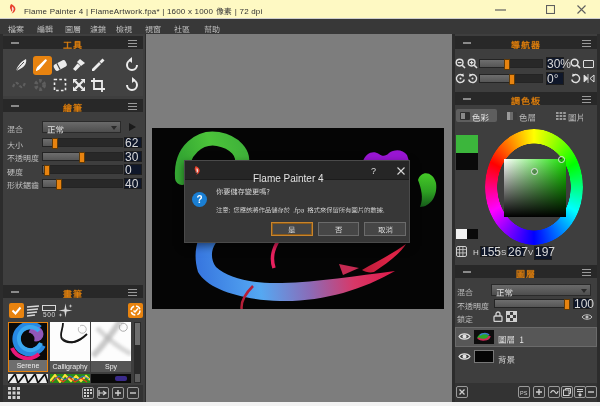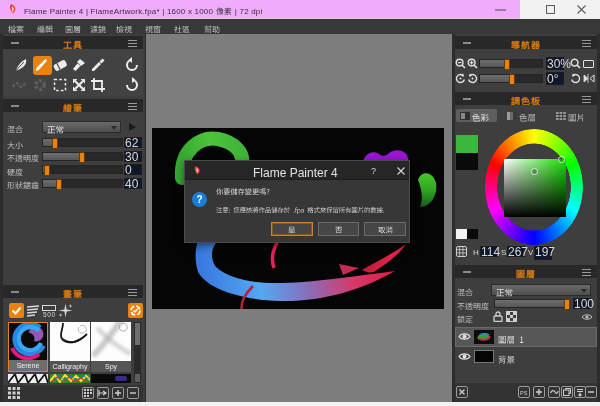--- a/index.html
+++ b/index.html
@@ -1,21 +1,21 @@
 <!DOCTYPE html>
 <html><head>
 <meta charset="utf-8">
 <style>
   * { margin:0; padding:0; box-sizing:border-box; }
   svg { display:block; }
   html,body { width:600px; height:406px; overflow:hidden; background:#f2f2f2; font-family:"Liberation Sans", sans-serif; }
   #app { position:relative; width:600px; height:406px; overflow:hidden; }
   .abs { position:absolute; }
   
-  #titlebar { left:0; top:0; width:520px; height:19px; background:#f0abfc; border-bottom:1px solid #cfcfcf; }
+  #titlebar { left:0; top:0; width:600px; height:19px; background:#fef9c3; border-bottom:1px solid #cfcfcf; }
   #titletxt { left:24px; top:4.5px; font-size:8px; letter-spacing:-0.2px; color:#333; letter-spacing:0.2px; }
   
   #menubar { left:0; top:19px; width:600px; height:15px; background:#383838; color:#c8c8c8; font-size:8px; }
   
   .phead { background:#282828; height:13px; }
   .phead .ttl { position:absolute; width:100%; text-align:center; top:2px; font-size:9px; font-weight:bold; color:#e0820f; letter-spacing:1px; }
   .phead .mn { position:absolute; left:8px; top:6px; width:8px; height:1.5px; background:#8a8a8a; }
   .phead .hb { position:absolute; right:6px; top:3.5px; width:9px; }
   .phead .hb i { display:block; height:1px; background:#9a9a9a; margin-bottom:2px; }
   .slider { position:absolute; height:9px; background:#282828; border:1px solid #242424; }
@@ -395,21 +395,21 @@
         <path d="M 101,158 C 92,167 88,175 90,183" stroke="#b51f38" stroke-width="2.5" fill="none"></path>
       </svg>
     </div>
     <div id="dialog" class="abs">
 
       <div class="abs" style="left:0;top:0;width:224px;height:19px;background:#262626;border-bottom:1px solid #1c1c1c;"></div>
       <svg class="abs" style="left:7px;top:4px" width="11" height="11" viewBox="0 0 12 12">
         <path d="M4.2 1 C6.5 2.2 8.8 4 8.4 6.6 C8.1 8.8 6.2 10.2 4.6 10.6 C5.6 9.5 6 8.4 5.6 7.2 C5.2 8 4.6 8.4 3.9 8.6 C4.6 7.3 3.3 6.2 3.0 4.9 C2.7 3.6 3.4 2 4.2 1 Z" fill="#e8432d"></path>
         <path d="M5.2 3.4 C6.4 4.3 7 5.4 6.7 6.7 C6.4 7.8 5.6 8.5 4.9 8.8 C5.3 7.9 5.4 7 5 6.2 C4.7 5.3 4.8 4.3 5.2 3.4 Z" fill="#f7f7f7" opacity="0.85"></path>
       </svg>
-      <span class="abs" style="left:20px;top:5px;font-size:12px;color:#e2e2e2;padding-left:48px;">Flame Painter 4</span>
+      <span class="abs" style="left:20px;top:12px;font-size:10px;color:#e2e2e2;padding-left:48px;">Flame Painter 4</span>
       <span class="abs" style="left:186px;top:5px;font-size:9px;color:#dddddd;">?</span>
       <svg class="abs" style="left:212px;top:6px" width="8" height="8" viewBox="0 0 8 8">
           <path d="M0.5 0.5 L7.5 7.5 M7.5 0.5 L0.5 7.5" stroke="#d8d8d8" stroke-width="1.1"></path>
         </svg>
 
       <div class="abs" style="left:7px;top:31px;width:15px;height:15px;border-radius:50%;background:#1a7fd4;color:#fff;font-size:10px;font-weight:bold;text-align:center;line-height:15px;">?</div>
       <svg class="abs" style="left:31px;top:25px;" width="54.8" height="10.4" viewBox="0 0 54.8 10.4">
           <path d="M3.4 2.3 3.9 2.5Q3.7 3 3.5 3.6Q3.4 4.1 3.1 4.6Q2.9 5.1 2.6 5.4Q2.6 5.4 2.5 5.3Q2.4 5.3 2.3 5.2Q2.2 5.1 2.2 5.1Q2.4 4.8 2.7 4.3Q2.9 3.9 3.1 3.4Q3.2 2.9 3.4 2.3ZM3.2 5.4 3.8 5.5Q3.7 6 3.5 6.4Q3.3 6.9 3.1 7.3Q2.9 7.7 2.7 8Q2.6 7.9 2.6 7.9Q2.5 7.8 2.4 7.7Q2.3 7.7 2.2 7.7Q2.6 7.3 2.8 6.6Q3.1 6 3.2 5.4ZM3.3 3.7H6.5V4.2H3.1ZM4.4 3.9H4.9V8.3Q4.9 8.5 4.9 8.6Q4.8 8.8 4.7 8.8Q4.5 8.9 4.3 8.9Q4.1 8.9 3.7 8.9Q3.7 8.8 3.6 8.7Q3.6 8.5 3.5 8.4Q3.8 8.4 4 8.4Q4.2 8.4 4.3 8.4Q4.3 8.4 4.4 8.4Q4.4 8.3 4.4 8.3ZM5.5 5.5 5.9 5.3Q6.2 5.7 6.3 6.1Q6.5 6.6 6.7 7Q6.8 7.4 6.8 7.8L6.3 7.9Q6.3 7.6 6.1 7.2Q6 6.8 5.8 6.3Q5.7 5.9 5.5 5.5ZM6.4 3.7H6.4L6.5 3.7L6.9 3.8Q6.8 4.1 6.7 4.6Q6.7 5 6.6 5.3L6.1 5.2Q6.2 5 6.2 4.8Q6.2 4.5 6.3 4.3Q6.3 4 6.4 3.8ZM1.9 2.3 2.4 2.5Q2.2 3.1 1.9 3.7Q1.5 4.3 1.2 4.8Q0.8 5.3 0.4 5.7Q0.4 5.7 0.3 5.6Q0.3 5.5 0.2 5.4Q0.2 5.3 0.1 5.2Q0.5 4.9 0.8 4.4Q1.1 3.9 1.4 3.4Q1.7 2.9 1.9 2.3ZM1.2 4.2 1.7 3.7 1.7 3.7V8.9H1.2Z M7.6 6.4H14V6.9H7.6ZM7.7 2.6H13.9V3.1H7.7ZM12.3 6 12.9 6.1Q12.6 6.8 12.2 7.3Q11.8 7.8 11.2 8.2Q10.5 8.5 9.7 8.7Q8.9 8.8 7.8 8.9Q7.7 8.8 7.7 8.7Q7.6 8.5 7.6 8.5Q8.6 8.4 9.4 8.2Q10.2 8.1 10.8 7.8Q11.4 7.5 11.7 7.1Q12.1 6.6 12.3 6ZM8.5 7.7 8.9 7.4Q9.6 7.5 10.3 7.6Q11 7.8 11.7 7.9Q12.3 8.1 12.9 8.2Q13.5 8.4 13.9 8.5L13.4 8.9Q12.9 8.7 12.1 8.5Q11.3 8.3 10.4 8.1Q9.5 7.9 8.5 7.7ZM9.7 2.8H10.2V5.3H9.7ZM11.3 2.8H11.9V5.3H11.3ZM8.6 4.2V5.1H13.1V4.2ZM8.1 3.7H13.6V5.6H8.1ZM8.5 7.7Q8.7 7.5 9 7.1Q9.3 6.8 9.5 6.4Q9.7 6 9.9 5.7L10.4 5.8Q10.3 6.1 10 6.5Q9.8 6.8 9.6 7.2Q9.3 7.5 9.1 7.7Z M18.5 3.1H20.3V3.6H18.5ZM18.4 4.6H21.3V5H18.4ZM16.4 3.6H18.3V4H16.4ZM16.6 4.6H18.2V5H16.6ZM16.6 5.5H18.2V6H16.6ZM19.2 2.3H19.7V4.9H19.2ZM20.8 2.5 21.2 2.7Q20.8 3.9 20.1 5Q19.4 6 18.4 6.7Q18.4 6.6 18.3 6.5Q18.3 6.5 18.2 6.4Q18.2 6.3 18.1 6.3Q19 5.7 19.7 4.7Q20.4 3.7 20.8 2.5ZM19 5.7H21.1V8.9H20.6V6.2H19.5V8.9H19ZM19.2 6.9H20.8V7.4H19.2ZM19.2 8.2H20.8V8.6H19.2ZM15.9 2.3 16.4 2.5Q16.2 3.1 16 3.7Q15.7 4.3 15.5 4.9Q15.2 5.4 14.8 5.8Q14.8 5.8 14.8 5.7Q14.7 5.6 14.7 5.5Q14.6 5.3 14.6 5.3Q14.9 4.9 15.1 4.4Q15.4 4 15.6 3.4Q15.8 2.9 15.9 2.3ZM15.4 4.2 15.9 3.7 15.9 3.7V8.9H15.4ZM16.9 2.6 17.2 2.4Q17.4 2.6 17.5 2.8Q17.6 3 17.7 3.2L17.4 3.5Q17.3 3.3 17.1 3Q17 2.8 16.9 2.6ZM16.5 6.6H18.3V8.7H17.8V7H16.9V8.8H16.5ZM16.6 8H18.1V8.4H16.6Z M24 6.4H28.5V6.9H24ZM24.6 4.6H27.6V5.1H24.6ZM26 5.8H26.6V8.3Q26.6 8.5 26.5 8.7Q26.4 8.8 26.3 8.8Q26.1 8.9 25.8 8.9Q25.5 8.9 25 8.9Q25 8.8 24.9 8.7Q24.9 8.5 24.8 8.4Q25.1 8.4 25.3 8.4Q25.5 8.4 25.6 8.4Q25.8 8.4 25.9 8.4Q26 8.4 26 8.4Q26 8.4 26 8.3ZM27.4 4.6H27.6L27.7 4.5L28 4.8Q27.8 5.1 27.5 5.3Q27.2 5.6 26.9 5.8Q26.6 6 26.3 6.2Q26.3 6.1 26.2 6Q26.1 5.9 26 5.8Q26.3 5.7 26.6 5.5Q26.8 5.3 27.1 5.1Q27.3 4.9 27.4 4.7ZM22.1 3.2H28.4V3.8H22.1ZM24.4 2.3 24.9 2.4Q24.7 3.3 24.3 4.1Q23.9 4.9 23.4 5.6Q22.8 6.3 22.1 6.8Q22.1 6.7 22 6.6Q22 6.6 21.9 6.5Q21.9 6.4 21.8 6.3Q22.3 6 22.7 5.5Q23.1 5 23.4 4.5Q23.8 4 24 3.4Q24.2 2.9 24.4 2.3ZM23 5.2H23.5V8.9H23Z M31.4 3.6H33.4V3.9H31.4ZM31.4 4.2H33.4V4.6H31.4ZM31.3 2.9H33.5V3.3H31.3ZM31.8 5.3V5.9H32.9V5.3ZM31.4 4.9H33.3V6.2H31.4ZM30.6 4.1 30.9 4Q31 4.2 31.2 4.5Q31.3 4.8 31.3 5L31 5.1Q30.9 4.9 30.8 4.6Q30.7 4.3 30.6 4.1ZM29.3 4Q29.3 3.9 29.3 3.8Q29.2 3.7 29.2 3.6Q29.3 3.6 29.3 3.5Q29.4 3.5 29.5 3.4Q29.5 3.3 29.6 3.1Q29.8 3 29.9 2.7Q30 2.5 30.1 2.3L30.5 2.4Q30.3 2.8 30.1 3.2Q29.9 3.5 29.6 3.7V3.8Q29.6 3.8 29.6 3.8Q29.5 3.8 29.5 3.8Q29.4 3.9 29.4 3.9Q29.3 3.9 29.3 4ZM29.3 4 29.3 3.7 29.5 3.6 30.5 3.5Q30.5 3.6 30.5 3.7Q30.5 3.8 30.5 3.8Q30.1 3.9 29.8 3.9Q29.6 3.9 29.5 3.9Q29.4 4 29.3 4ZM29.3 5.1Q29.3 5 29.3 4.9Q29.2 4.8 29.2 4.7Q29.3 4.7 29.4 4.6Q29.5 4.5 29.6 4.4Q29.7 4.3 29.9 4.1Q30.1 3.9 30.4 3.6Q30.6 3.3 30.8 3L31.2 3.1Q30.8 3.6 30.4 4.1Q30 4.5 29.6 4.9V4.9Q29.6 4.9 29.6 4.9Q29.5 4.9 29.5 5Q29.4 5 29.4 5Q29.3 5.1 29.3 5.1ZM29.3 5.1 29.3 4.8 29.5 4.7 31.1 4.5Q31.1 4.6 31.1 4.6Q31.1 4.7 31.1 4.8Q30.5 4.9 30.2 4.9Q29.9 5 29.7 5Q29.5 5 29.4 5.1Q29.4 5.1 29.3 5.1ZM30 5.3 30.3 5.2Q30.4 5.5 30.4 5.8Q30.5 6.1 30.5 6.3L30.1 6.3Q30.1 6.1 30.1 5.8Q30 5.6 30 5.3ZM29.3 5.2 29.7 5.3Q29.7 5.6 29.6 6Q29.5 6.3 29.4 6.5Q29.4 6.5 29.3 6.4Q29.2 6.4 29.1 6.3Q29.2 6.1 29.3 5.8Q29.3 5.5 29.3 5.2ZM30.6 5.3 31 5.2Q31 5.4 31.1 5.6Q31.2 5.9 31.2 6.1L30.9 6.2Q30.8 6 30.8 5.7Q30.7 5.5 30.6 5.3ZM32 2.4 32.4 2.3Q32.5 2.4 32.6 2.6Q32.7 2.8 32.7 3L32.3 3.2Q32.3 3 32.2 2.8Q32.1 2.6 32 2.4ZM35 4 35.3 3.9Q35.4 4.2 35.5 4.5Q35.6 4.8 35.7 5L35.3 5.1Q35.3 4.9 35.2 4.6Q35.1 4.3 35 4ZM33.6 4Q33.6 3.9 33.6 3.8Q33.5 3.6 33.5 3.6Q33.6 3.6 33.6 3.5Q33.7 3.4 33.8 3.4Q33.8 3.3 34 3.1Q34.1 3 34.2 2.7Q34.3 2.5 34.4 2.3L34.8 2.4Q34.7 2.8 34.4 3.1Q34.2 3.5 33.9 3.7V3.7Q33.9 3.7 33.9 3.8Q33.8 3.8 33.8 3.8Q33.7 3.9 33.7 3.9Q33.6 3.9 33.6 4ZM33.6 4 33.6 3.7 33.8 3.5 34.9 3.5Q34.8 3.6 34.8 3.7Q34.8 3.8 34.8 3.8Q34.4 3.9 34.1 3.9Q33.9 3.9 33.8 3.9Q33.7 3.9 33.6 4ZM33.7 5.1Q33.6 5 33.6 4.9Q33.6 4.7 33.5 4.7Q33.6 4.7 33.7 4.6Q33.8 4.5 34 4.4Q34 4.3 34.2 4.1Q34.4 3.8 34.7 3.5Q34.9 3.2 35.1 2.9L35.5 3.1Q35.1 3.6 34.7 4.1Q34.4 4.5 34 4.8V4.8Q34 4.8 33.9 4.9Q33.9 4.9 33.8 4.9Q33.8 4.9 33.7 5Q33.7 5 33.7 5.1ZM33.7 5.1 33.6 4.8 33.9 4.6 35.4 4.4Q35.4 4.5 35.4 4.6Q35.4 4.7 35.4 4.8Q34.8 4.8 34.5 4.9Q34.2 4.9 34 5Q33.9 5 33.8 5Q33.7 5 33.7 5.1ZM34.4 5.3 34.7 5.2Q34.8 5.5 34.8 5.7Q34.8 6 34.8 6.2L34.5 6.3Q34.5 6.1 34.4 5.8Q34.4 5.5 34.4 5.3ZM33.7 5.2 34.1 5.3Q34 5.6 34 5.9Q33.9 6.2 33.8 6.4Q33.8 6.4 33.7 6.3Q33.6 6.3 33.5 6.2Q33.6 6 33.6 5.7Q33.7 5.5 33.7 5.2ZM35 5.2 35.4 5.1Q35.4 5.4 35.5 5.7Q35.6 6 35.6 6.2L35.3 6.3Q35.3 6 35.2 5.7Q35.1 5.5 35 5.2ZM30.8 6.7H35.4V7.1H30.8ZM34.1 6.8 34.6 7Q34.2 7.4 33.6 7.8Q33.1 8.1 32.4 8.4Q31.7 8.6 30.9 8.7Q30.1 8.9 29.3 9Q29.3 8.9 29.3 8.8Q29.2 8.7 29.2 8.7Q29.1 8.6 29.1 8.5Q29.9 8.5 30.6 8.3Q31.4 8.2 32 8Q32.7 7.8 33.2 7.5Q33.8 7.2 34.1 6.8ZM31.1 6.2 31.6 6.3Q31.3 6.7 31 7Q30.7 7.3 30.3 7.6Q29.9 7.8 29.5 8Q29.5 7.9 29.4 7.9Q29.3 7.8 29.3 7.7Q29.2 7.6 29.2 7.6Q29.6 7.4 29.9 7.2Q30.3 7 30.6 6.8Q30.9 6.5 31.1 6.2ZM30.9 7Q31.2 7.3 31.7 7.6Q32.3 7.8 32.9 8Q33.6 8.2 34.3 8.3Q35 8.4 35.7 8.5Q35.7 8.6 35.6 8.7Q35.5 8.8 35.5 8.9Q34.7 8.9 34 8.7Q33.3 8.6 32.6 8.4Q32 8.1 31.4 7.9Q30.8 7.6 30.4 7.2Z M36.5 2.7H42.7V3.2H36.5ZM39.4 2.9H39.9V5.7Q39.9 6.1 39.9 6.5Q39.8 6.9 39.6 7.3Q39.4 7.6 39.1 7.9Q38.7 8.2 38.1 8.5Q37.5 8.7 36.7 8.9Q36.6 8.9 36.6 8.8Q36.5 8.7 36.5 8.6Q36.4 8.5 36.3 8.5Q37.2 8.3 37.7 8.1Q38.3 7.9 38.6 7.6Q38.9 7.3 39.1 7Q39.3 6.7 39.3 6.4Q39.4 6 39.4 5.7ZM37.6 5.4V6.1H41.7V5.4ZM37.6 4.2V5H41.7V4.2ZM37.1 3.8H42.3V6.6H37.1ZM37.8 6.6Q38.2 7.2 38.6 7.5Q39.1 7.8 39.8 8Q40.4 8.2 41.2 8.3Q42 8.3 43 8.4Q42.9 8.5 42.8 8.6Q42.8 8.8 42.7 8.9Q41.7 8.9 40.9 8.8Q40.1 8.7 39.4 8.4Q38.8 8.2 38.2 7.8Q37.7 7.4 37.4 6.8Z M44 3H45.6V6.9H44V6.4H45.2V3.5H44ZM43.7 3H44.2V7.5H43.7ZM46.5 3.8H49.6V4.2H46.5ZM46.5 4.9H49.6V5.3H46.5ZM46.2 6H49.6V6.5H46.2ZM46.2 2.6H49.8V3.1H46.7V6.3H46.2ZM47.8 2.9H48.3V6.2H47.8ZM49.5 6H50Q50 6 50 6.1Q50 6.2 50 6.2Q49.9 7.1 49.9 7.6Q49.8 8.1 49.8 8.3Q49.7 8.6 49.6 8.7Q49.5 8.8 49.4 8.9Q49.3 8.9 49.2 8.9Q49 8.9 48.8 8.9Q48.6 8.9 48.4 8.9Q48.4 8.8 48.3 8.7Q48.3 8.5 48.2 8.4Q48.5 8.5 48.7 8.5Q48.9 8.5 48.9 8.5Q49 8.5 49.1 8.5Q49.1 8.4 49.2 8.4Q49.2 8.3 49.3 8.1Q49.3 7.8 49.4 7.4Q49.4 6.9 49.5 6.1ZM46.1 6.8 46.5 7Q46.4 7.2 46.3 7.6Q46.3 7.9 46.2 8.2Q46 8.4 45.9 8.7L45.5 8.5Q45.6 8.3 45.7 8Q45.9 7.7 45.9 7.4Q46 7.1 46.1 6.8ZM46.8 7 47.2 6.9Q47.3 7.2 47.3 7.6Q47.4 8 47.4 8.3L47 8.4Q47 8.1 46.9 7.7Q46.9 7.3 46.8 7ZM47.6 6.9 47.9 6.8Q48.1 7.1 48.2 7.4Q48.3 7.8 48.4 8L48 8.1Q48 7.9 47.8 7.5Q47.7 7.2 47.6 6.9ZM48.4 6.8 48.7 6.7Q48.9 6.9 49 7.1Q49.1 7.4 49.2 7.6L48.9 7.8Q48.8 7.6 48.7 7.3Q48.5 7 48.4 6.8Z M51.7 6.8Q51.6 6.4 51.7 6.1Q51.8 5.8 52 5.6Q52.2 5.3 52.4 5.1Q52.5 4.9 52.7 4.7Q52.8 4.4 52.8 4.2Q52.8 4 52.7 3.8Q52.6 3.6 52.4 3.5Q52.3 3.4 52 3.4Q51.7 3.4 51.5 3.5Q51.3 3.7 51.1 3.9L50.7 3.5Q51 3.2 51.3 3.1Q51.7 2.9 52.1 2.9Q52.5 2.9 52.8 3Q53.1 3.2 53.3 3.5Q53.4 3.8 53.4 4.1Q53.4 4.5 53.3 4.7Q53.2 5 53 5.2Q52.8 5.4 52.6 5.7Q52.4 5.9 52.3 6.2Q52.2 6.4 52.3 6.8ZM52 8.4Q51.8 8.4 51.7 8.3Q51.5 8.2 51.5 7.9Q51.5 7.7 51.7 7.6Q51.8 7.4 52 7.4Q52.2 7.4 52.3 7.6Q52.5 7.7 52.5 7.9Q52.5 8.2 52.3 8.3Q52.2 8.4 52 8.4Z" fill="#e2e2e2"></path>
         </svg>
       <svg class="abs" style="left:31px;top:43.5px;" width="169.7" height="9.3" viewBox="0 0 169.7 9.3">
@@ -550,21 +550,21 @@
     <div class="abs" style="left:76px;top:134px;width:7px;height:7px;border-radius:50%;border:1.5px solid #e8e8e8;background:rgba(0,0,0,0.25);"></div>
 
     <div class="abs" style="left:1px;top:195px;width:11px;height:10px;background:#f2f2f2;"></div>
     <div class="abs" style="left:12px;top:195px;width:11px;height:10px;background:#0a0a0a;"></div>
 
     <svg class="abs" style="left:1px;top:212px" width="11" height="11" viewBox="0 0 11 11">
       <rect x="0.5" y="0.5" width="10" height="10" rx="1.5" fill="none" stroke="#cfcfcf" stroke-width="1"></rect>
       <path d="M0.5 3.6 L10.5 3.6 M0.5 6.9 L10.5 6.9 M3.6 0.5 L3.6 10.5 M6.9 0.5 L6.9 10.5" stroke="#cfcfcf" stroke-width="0.8"></path>
     </svg>
     <span class="lbl" style="left:18px;top:214px;color:#d8d8d8;">H</span>
-    <div class="valbox" style="left:25px;top:212px;width:18px;height:11px;line-height:10px;">114</div>
+    <div class="valbox" style="left:25px;top:212px;width:18px;height:11px;line-height:10px;">155</div>
     <span class="lbl" style="left:46px;top:214px;color:#d8d8d8;">S</span>
     <div class="valbox" style="left:52px;top:212px;width:18px;height:11px;line-height:10px;">267</div>
     <span class="lbl" style="left:73px;top:214px;color:#d8d8d8;">V</span>
     <div class="valbox" style="left:79px;top:212px;width:18px;height:14px;line-height:10px;">197</div>
 
     <div class="phead abs" style="left:0;top:231px;width:142px;">
       <div class="mn"></div>
         <div class="ttl">
           <svg style="display:block;margin:0 auto" width="20.0" height="13.0" viewBox="0 0 20.0 13.0">
             <path d="M3.3 4.6V5.2H5.7V4.6ZM2.7 4.2H6.3V5.6H2.7ZM3 7.3V9.3H6V7.3ZM2.4 6.9H6.6V9.7H2.4ZM4 8V8.6H5V8ZM3.5 7.7H5.4V8.9H3.5ZM1.8 6.1H7.2V6.5H1.8ZM4.2 5.4H4.8V6.3H4.2ZM0.7 3.2H8.3V11.2H7.6V3.8H1.4V11.2H0.7ZM1.1 10.2H8V10.8H1.1Z M11.2 3.3H11.9V5.9Q11.9 6.5 11.9 7.2Q11.8 7.8 11.7 8.5Q11.6 9.2 11.4 9.9Q11.2 10.5 10.9 11.1Q10.8 11.1 10.7 11Q10.6 10.9 10.5 10.8Q10.4 10.8 10.3 10.8Q10.6 10.2 10.8 9.6Q11 9 11.1 8.3Q11.2 7.7 11.2 7.1Q11.2 6.5 11.2 5.9ZM11.6 3.3H18V5.1H11.6V4.6H17.3V3.8H11.6ZM13.3 5.3 13.9 5.1Q14 5.2 14.2 5.5Q14.3 5.7 14.4 5.8L13.8 6Q13.8 5.9 13.6 5.7Q13.5 5.4 13.3 5.3ZM16.5 5.1 17.1 5.3Q16.9 5.5 16.7 5.7Q16.6 5.9 16.4 6L15.9 5.9Q16.1 5.7 16.2 5.5Q16.4 5.3 16.5 5.1ZM12.8 8.5H17.6V11.1H17V9H13.4V11.2H12.8ZM14.8 5.9H15.4V7.9H14.8ZM13.2 9.5H17.2V9.9H13.2ZM13.2 10.4H17.2V10.9H13.2ZM13 6.2V7.7H17.3V6.2ZM12.3 5.7H18V8.1H12.3ZM13.4 6.5 13.8 6.3Q14 6.5 14.2 6.8Q14.3 7.1 14.4 7.2L14 7.5Q13.9 7.3 13.7 7Q13.5 6.7 13.4 6.5ZM16.4 6.3 16.9 6.5Q16.7 6.8 16.5 7.1Q16.4 7.3 16.2 7.5L15.8 7.3Q16 7.1 16.2 6.8Q16.3 6.5 16.4 6.3Z" fill="#e0820f" stroke="#e0820f" stroke-width="0.40"></path>

